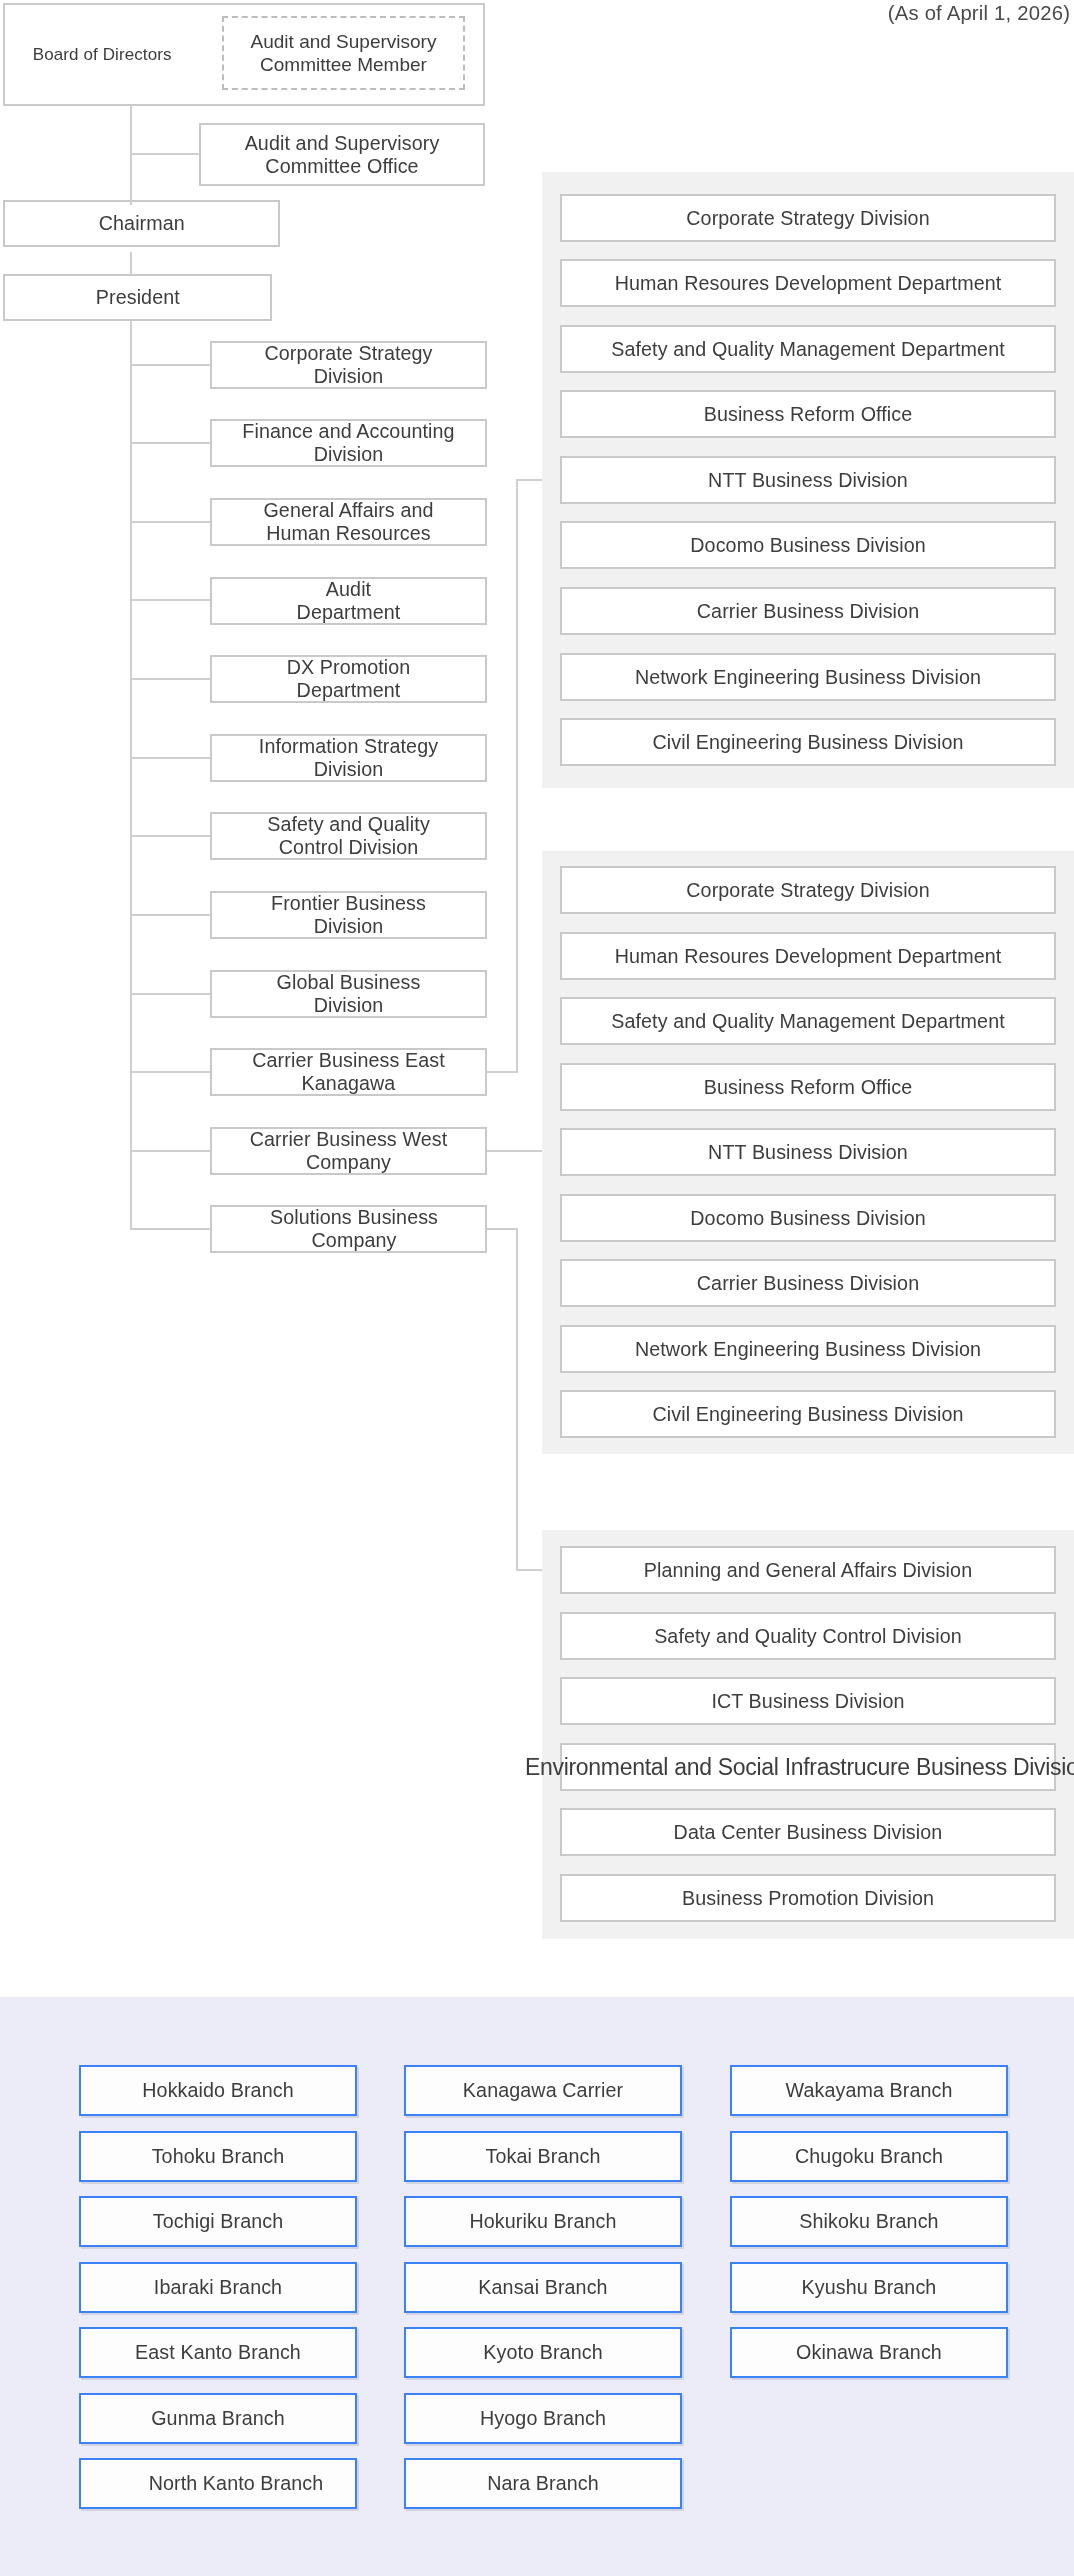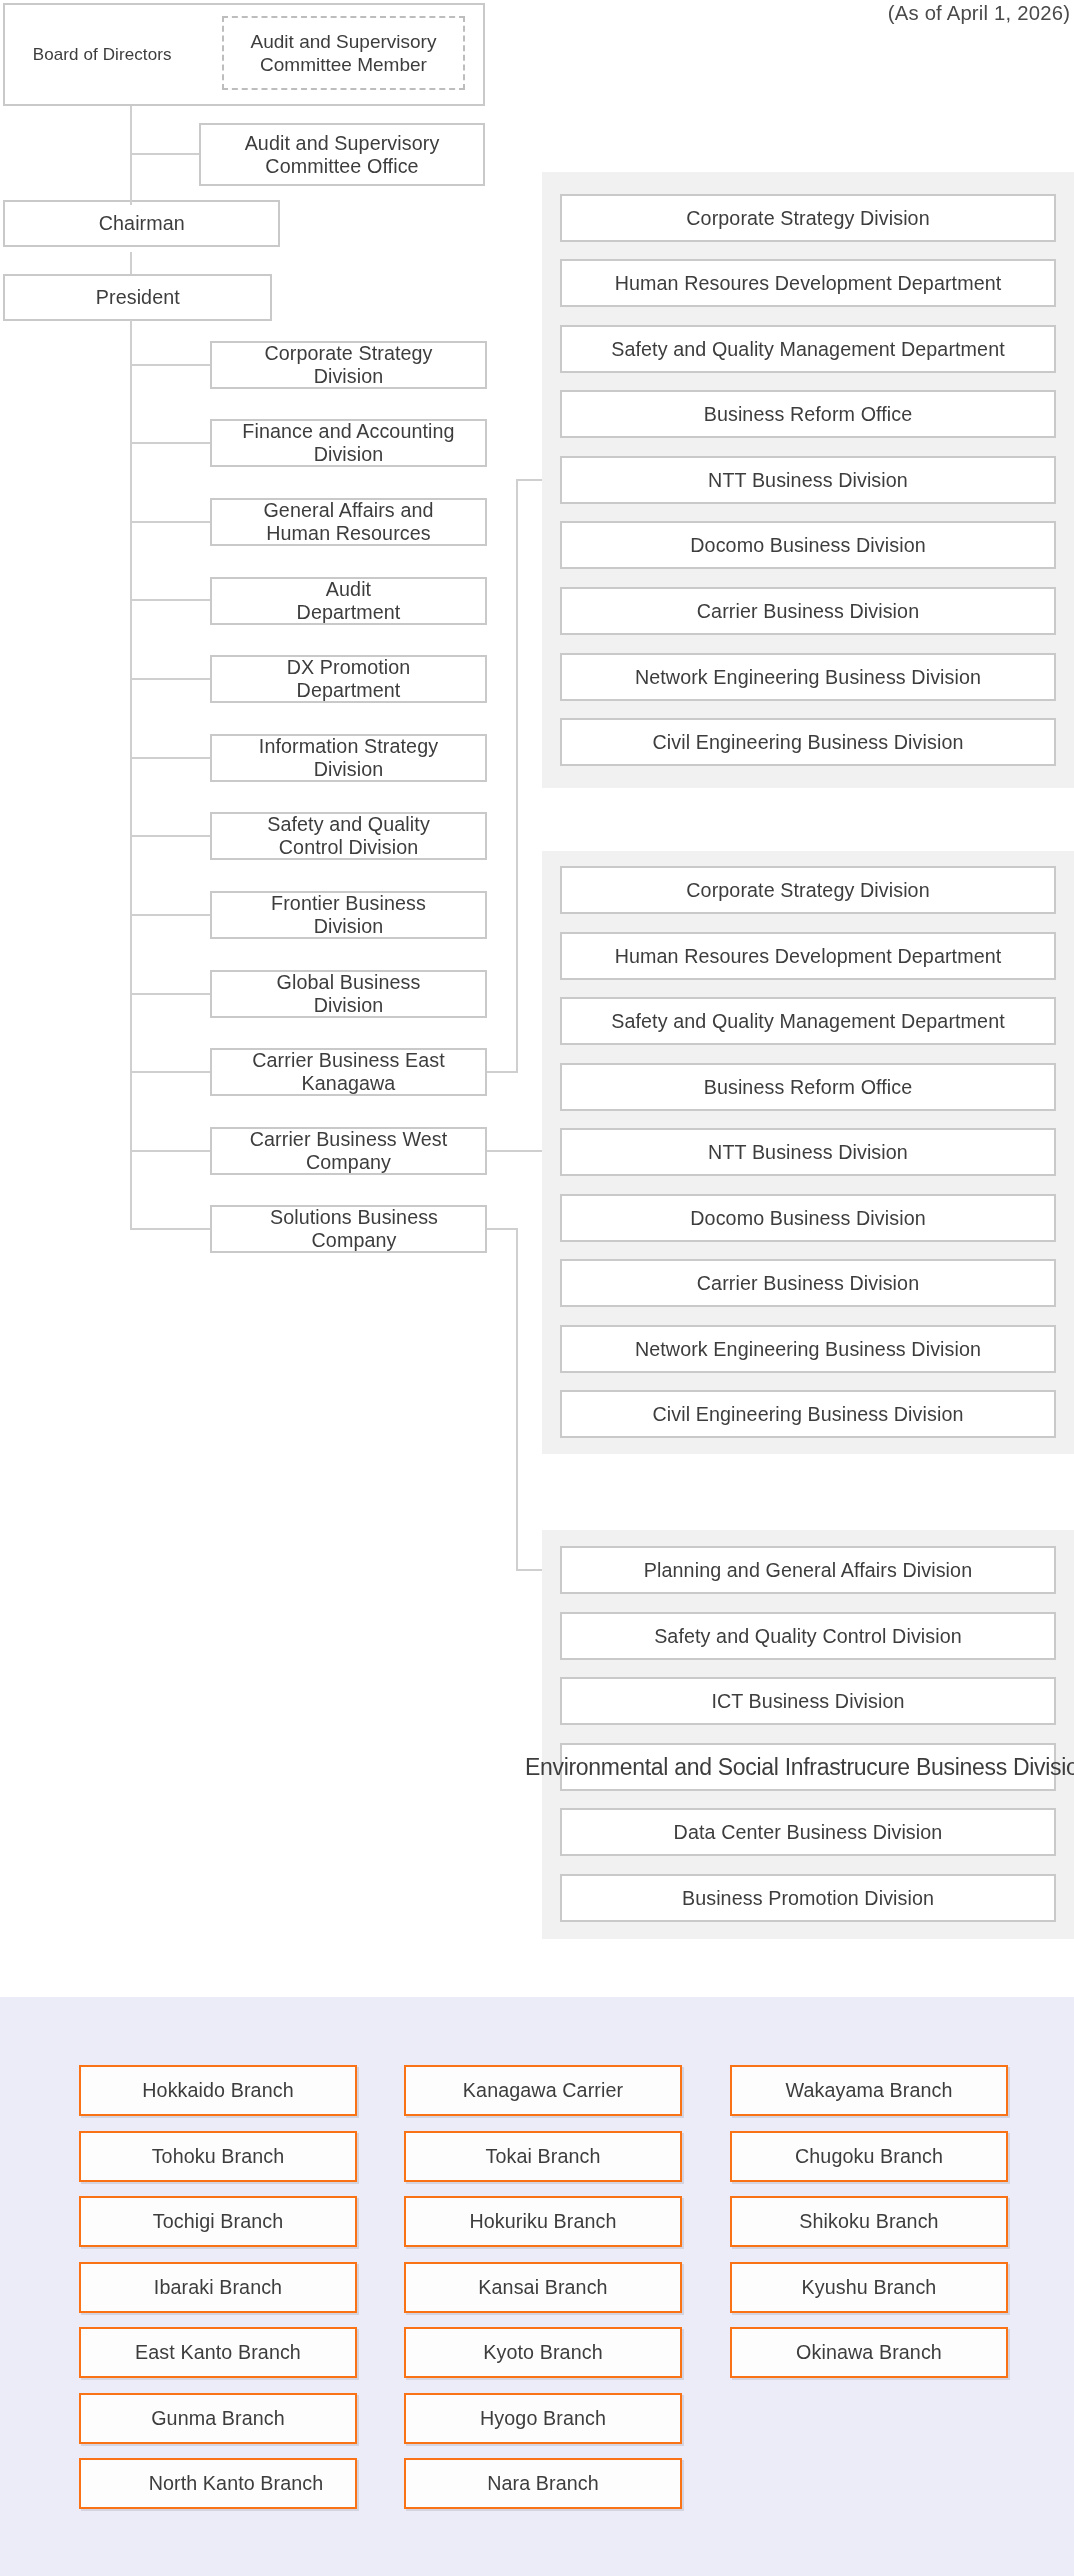--- a/index.html
+++ b/index.html
@@ -28,21 +28,21 @@
   .bigbox{
     position:absolute;box-sizing:border-box;background:#ffffff;border:2px solid #c9c9c9;
   }
   .board-label{
     position:absolute;left:27.5px;top:0;height:100%;display:flex;align-items:center;
     font-size:17px;letter-spacing:0.1px;
   }
   .branch-panel{position:absolute;left:0;top:1997px;width:1074px;height:579px;background:#ebecf8;}
   .branch{
     position:absolute;box-sizing:border-box;width:278px;height:51px;background:#fdfdfe;
-    border:2px solid #f97316;box-shadow:2px 2px 0 rgba(170,170,180,.35);
+    border:2px solid #3b82f6;box-shadow:2px 2px 0 rgba(170,170,180,.35);
     display:flex;align-items:center;justify-content:center;text-align:center;
     font-size:19.7px;letter-spacing:0.1px;
   }
   .bcol1{left:79px;} .bcol2{left:404px;} .bcol3{left:730px;}
   .asof{
     position:absolute;top:2px;right:3.9px;font-size:20.3px;color:#4a4a4a;letter-spacing:0.2px;
   }
 </style>
 </head>
 <body>

